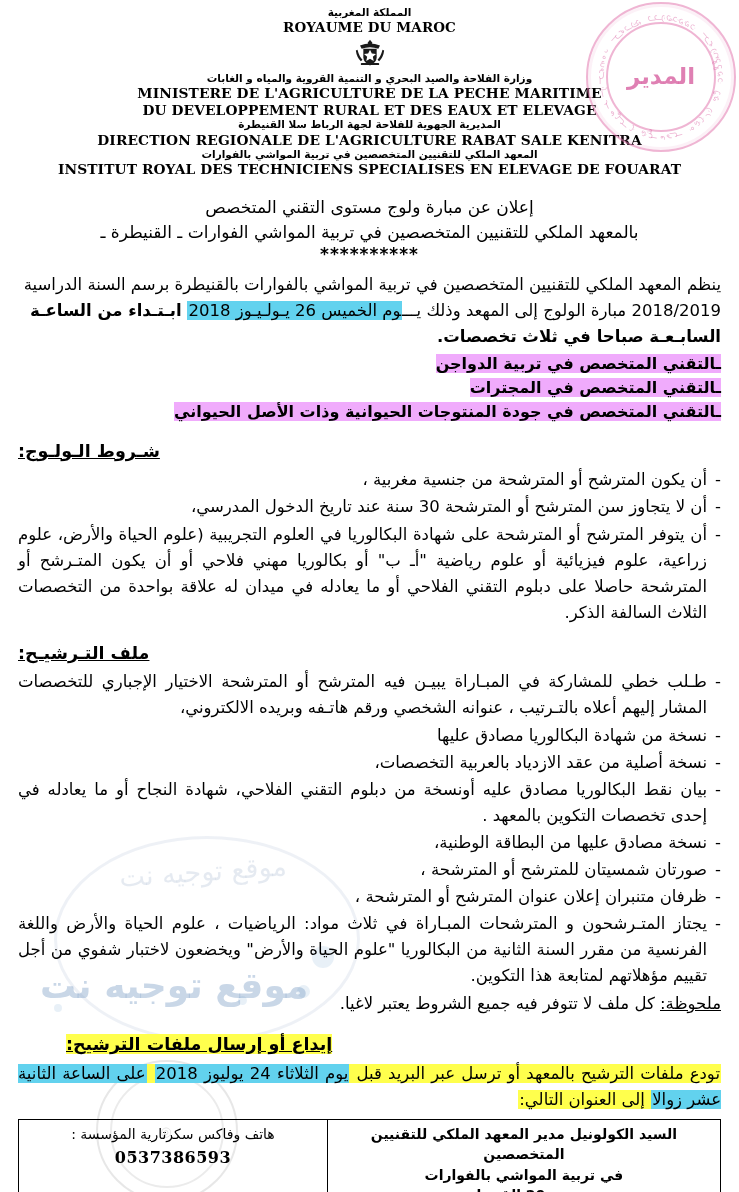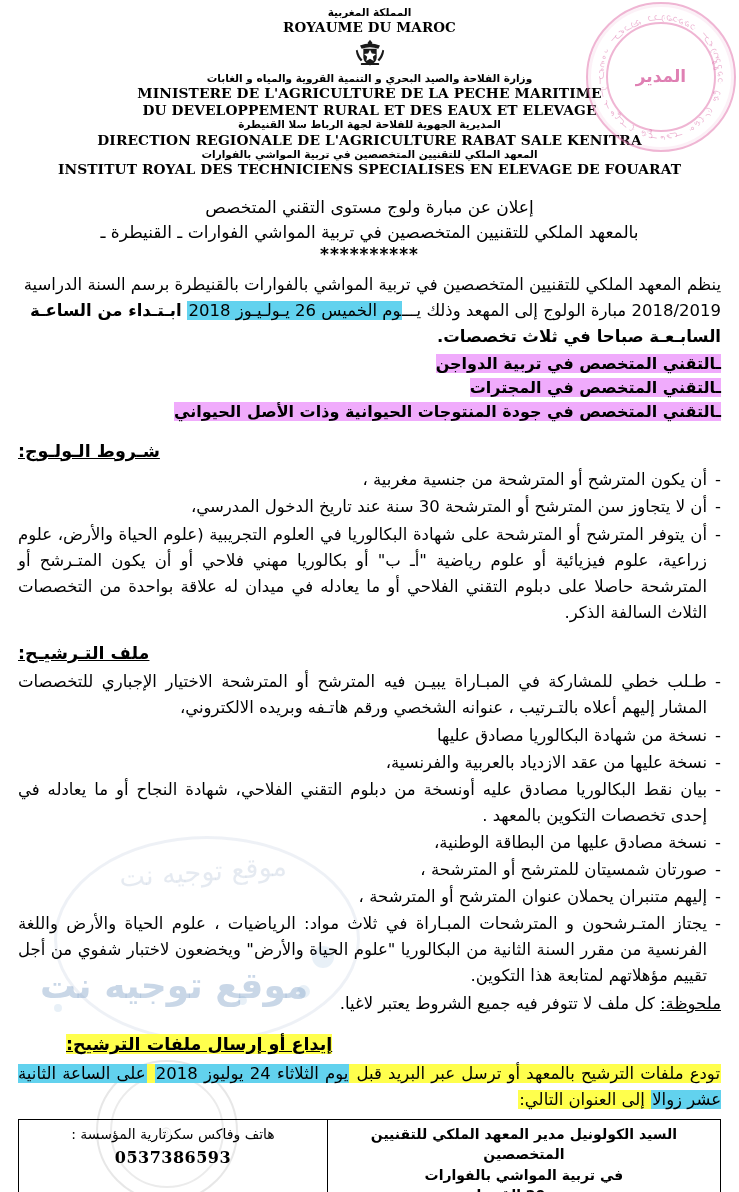--- a/index.html
+++ b/index.html
@@ -38,21 +38,21 @@
     top:18px;left:18px;right:18px;bottom:18px;
     border-radius:50%;
     border:2px solid rgba(226,120,175,.55);
   }
   .stamp-top .stamp-center{
     position:absolute;
     top:50%;left:0;right:0;
     transform:translateY(-55%);
     text-align:center;
     color:rgba(214,92,158,.78);
-    font-size:17px;
+    font-size:23px;
     font-weight:bold;
     letter-spacing:1px;
   }
   .stamp-ring-text{
     position:absolute;
     inset:4px;
     border-radius:50%;
     color:rgba(214,92,158,.45);
     font-size:8px;
   }
@@ -364,25 +364,25 @@
     <ul class="dash">
       <li>أن يكون المترشح أو المترشحة من جنسية مغربية ،</li>
       <li>أن لا يتجاوز سن المترشح أو المترشحة 30 سنة عند تاريخ الدخول المدرسي،</li>
       <li>أن يتوفر المترشح أو المترشحة على شهادة البكالوريا في العلوم التجريبية (علوم الحياة والأرض، علوم زراعية، علوم فيزيائية أو علوم رياضية "أـ ب" أو  بكالوريا مهني  فلاحي  أو أن يكون المتـرشح أو المترشحة حاصلا على دبلوم التقني الفلاحي أو ما يعادله في ميدان له علاقة بواحدة من التخصصات الثلاث السالفة الذكر.</li>
     </ul>
 
     <div class="sec-head">ملف التـرشيـح:</div>
     <ul class="dash">
       <li>طـلب خطي للمشاركة في المبـاراة يبيـن فيه المترشح أو المترشحة الاختيار الإجباري للتخصصات المشار إليهم أعلاه بالتـرتيب ، عنوانه الشخصي ورقم هاتـفه وبريده الالكتروني،</li>
       <li>نسخة من شهادة البكالوريا مصادق عليها</li>
-      <li>نسخة عليها من عقد الازدياد بالعربية والفرنسية،</li>
+      <li>نسخة أصلية من عقد الازدياد بالعربية التخصصات،</li>
       <li>بيان نقط البكالوريا مصادق عليه أونسخة من دبلوم التقني الفلاحي، شهادة النجاح أو ما يعادله في إحدى تخصصات التكوين بالمعهد .</li>
       <li>نسخة مصادق عليها من البطاقة الوطنية،</li>
       <li>صورتان شمسيتان للمترشح أو المترشحة ،</li>
-      <li>إليهم متنبران يحملان عنوان المترشح أو المترشحة ،</li>
+      <li>ظرفان متنبران إعلان عنوان المترشح أو المترشحة ،</li>
       <li>يجتاز المتـرشحون و المترشحات المبـاراة في ثلاث مواد: الرياضيات ، علوم الحياة والأرض واللغة الفرنسية من مقرر السنة الثانية من البكالوريا "علوم الحياة والأرض" ويخضعون لاختبار شفوي من أجل تقييم مؤهلاتهم لمتابعة هذا التكوين.</li>
     </ul>
 
     <div class="note"><u>ملحوظة:</u><span> كل ملف لا تتوفر فيه جميع الشروط يعتبر لاغيا.</span></div>
 
     <div class="sec-head hl"><span class="hlbg">إيداع أو إرسال ملفات الترشيح:</span></div>
 
     <div class="deposit-line"><span class="hl-yellow">تودع ملفات الترشيح بالمعهد أو ترسل  عبر البريد قبل </span><span class="hl-cyan">يوم الثلاثاء 24 يوليوز 2018</span><span class="hl-yellow"> </span><span class="hl-cyan">على الساعة الثانية عشر زوالا</span><span class="hl-yellow"> إلى العنوان التالي:</span></div>
 
     <table class="addr">

